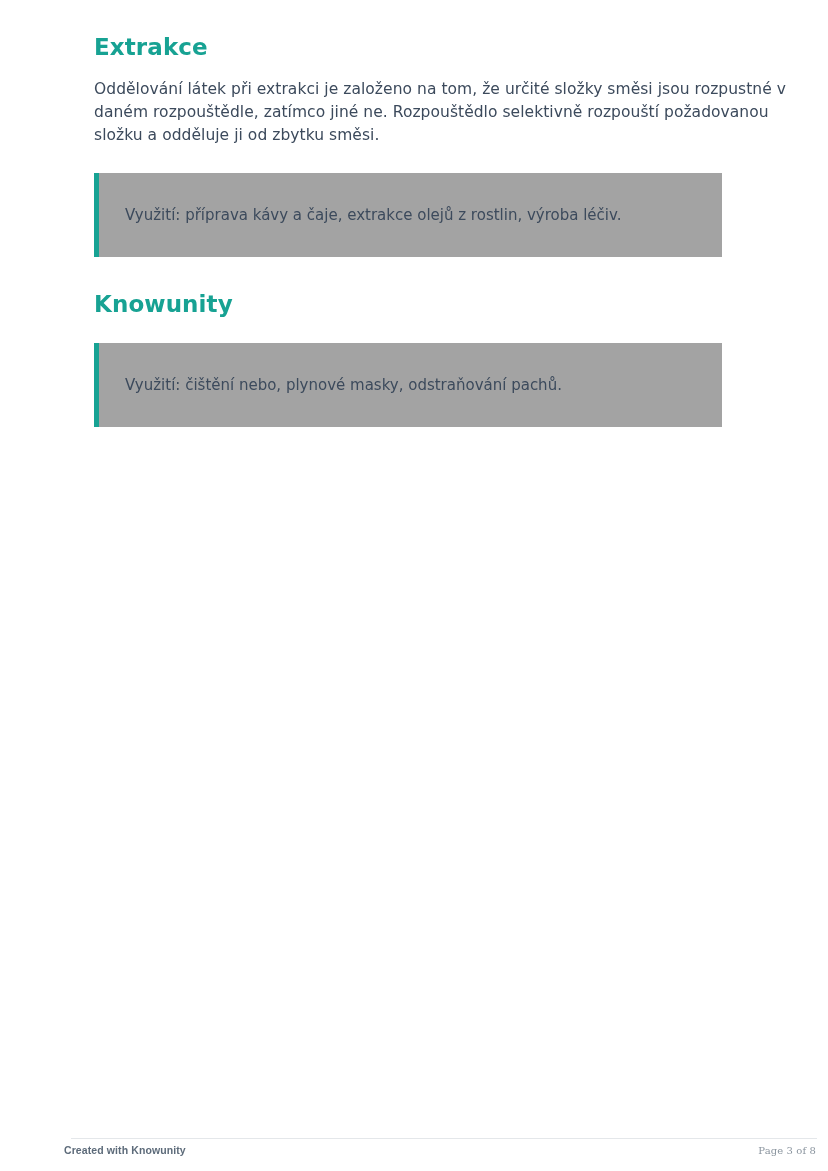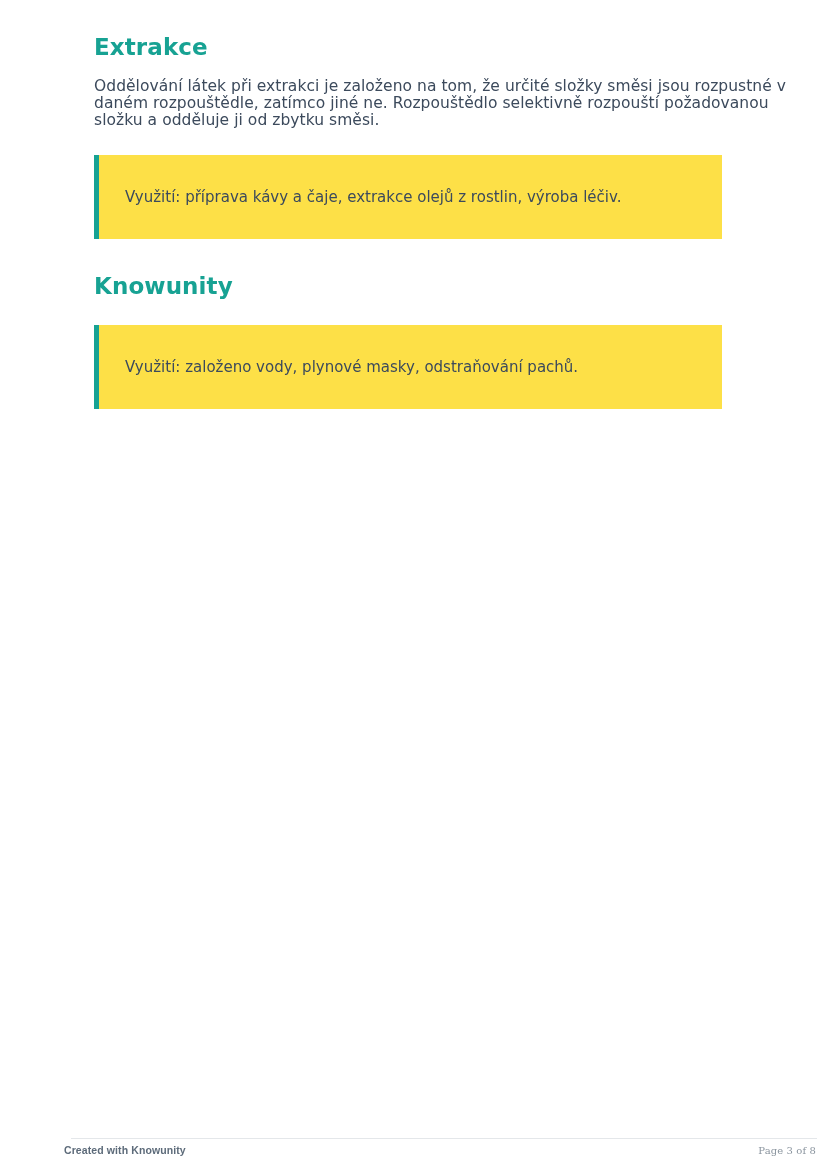--- a/index.html
+++ b/index.html
@@ -35,29 +35,29 @@
     font-weight: bold;
     color: #17a293;
     margin: 0 0 18px 0;
     letter-spacing: 0.1px;
   }
   h2.section-heading.second {
     margin-top: 34px;
   }
   p.body-text {
     font-size: 15.5px;
-    line-height: 17px;
+    line-height: 23px;
     color: #3c4a5c;
     margin: 0;
     font-weight: 400;
     letter-spacing: 0.05px;
   }
   .callout {
     margin-top: 26px;
-    background: #fde047;
+    background: #a3a3a3;
     border-left: 5px solid #17a293;
     padding: 26px 22px 26px 26px;
     box-sizing: border-box;
     width: 628px;
     min-height: 84px;
     display: flex;
     align-items: center;
   }
   .callout-text {
     font-size: 15px;
@@ -111,21 +111,21 @@
     <p class="body-text">Oddělování látek při extrakci je založeno na tom, že určité složky směsi jsou rozpustné v daném rozpouštědle, zatímco jiné ne. Rozpouštědlo selektivně rozpouští požadovanou složku a odděluje ji od zbytku směsi.</p>
 
     <div class="callout">
       <span class="callout-text">Využití: příprava kávy a čaje, extrakce olejů z rostlin, výroba léčiv.</span>
     </div>
 
     <h2 class="section-heading second">Knowunity</h2>
 
 
     <div class="callout">
-      <span class="callout-text">Využití: založeno vody, plynové masky, odstraňování pachů.</span>
+      <span class="callout-text">Využití: čištění nebo, plynové masky, odstraňování pachů.</span>
     </div>
 
   </div>
 
   <div class="footer">
     <div class="footer-rule"></div>
     <div class="footer-left">Created with Knowunity</div>
     <div class="footer-right">Page 3 of 8</div>
   </div>
 

